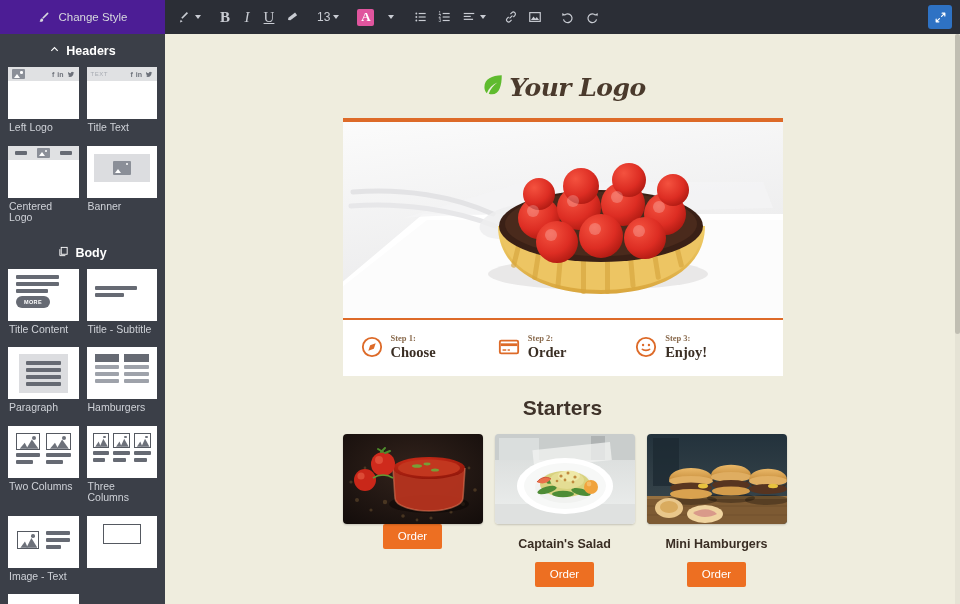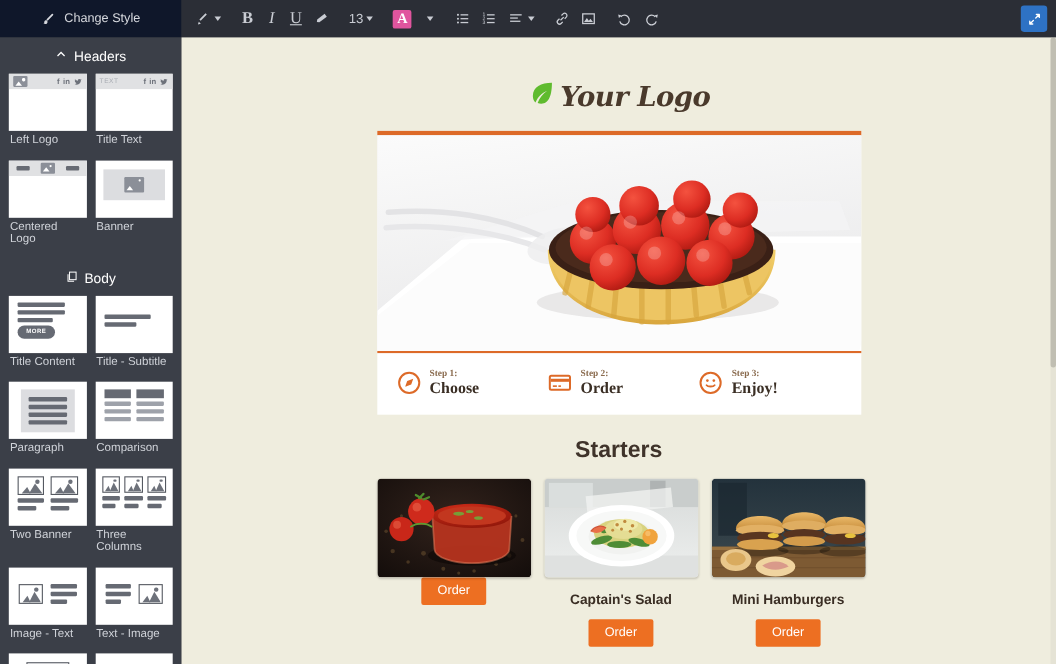--- a/index.html
+++ b/index.html
@@ -12,21 +12,21 @@
   #app { position: relative; width: 960px; height: 604px; display: flex; flex-direction: column; }
 
   
   .topbar {
     height: 34px; flex: 0 0 34px;
     display: flex; align-items: stretch;
     background: #2b2e36;
   }
   .topbar-left {
     width: 165px; flex: 0 0 165px;
-    background: #0f172a;
+    background: #4c1d95;
     display: flex; align-items: center; justify-content: center;
     gap: 8px;
     color: #d7d9de; font-size: 11.5px;
   }
   .brush-icon { display:flex; align-items:center; }
   .topbar-right {
     flex: 1; display: flex; align-items: center;
     padding-left: 8px; gap: 0px;
     background: #2b2e36;
     position: relative;
@@ -61,21 +61,21 @@
 
   
   .sidebar {
     width: 165px; flex: 0 0 165px;
     background: #3b3f48;
     overflow: hidden;
     position: relative;
   }
   .sb-section {
     display: flex; align-items: center; justify-content: center;
-    gap: 6px; color: #fff; font-size: 12.5px; font-weight: 400;
+    gap: 6px; color: #fff; font-size: 12.5px; font-weight: 700;
     padding: 10px 0 9px 0;
   }
   .sb-grid { display: flex; flex-wrap: wrap; padding: 0 4px; }
   .sb-cell { width: 50%; padding: 0 4px 4px 4px; }
   .sb-thumb {
     background: #fff; height: 52px; width: 100%;
     overflow: hidden; position: relative; cursor: pointer;
   }
   .sb-label { color: #cfd2d8; font-size: 10.5px; padding: 3px 1px 8px 1px; line-height: 1.1; }
 
@@ -408,21 +408,21 @@
                 <span class="th-line lt" style="width:100%"></span>
               </div>
               <div style="flex:1; display:flex; flex-direction:column; gap:3px;">
                 <span style="background:#666a73;height:8px;display:block;"></span>
                 <span class="th-line lt" style="width:100%"></span>
                 <span class="th-line lt" style="width:100%"></span>
                 <span class="th-line lt" style="width:100%"></span>
               </div>
             </div>
           </div>
-          <div class="sb-label">Comparison</div>
+          <div class="sb-label">Hamburgers</div>
         </div>
 
         <div class="sb-cell">
           <div class="sb-thumb">
             <div style="padding:7px 8px; display:flex; gap:6px;">
               <div style="flex:1; display:flex; flex-direction:column; gap:3px;">
                 <span class="mini-img" style="height:17px;display:block;">
                     <i></i>
                     <i class="b"></i>
                     <u></u>
@@ -434,21 +434,21 @@
                 <span class="mini-img" style="height:17px;display:block;">
                     <i></i>
                     <i class="b"></i>
                     <u></u>
                   </span>
                 <span class="th-line" style="width:100%"></span>
                 <span class="th-line" style="width:70%"></span>
               </div>
             </div>
           </div>
-          <div class="sb-label">Two Banner</div>
+          <div class="sb-label">Two Columns</div>
         </div>
 
         <div class="sb-cell">
           <div class="sb-thumb">
             <div style="padding:7px 6px; display:flex; gap:4px;">
               <div style="flex:1; display:flex; flex-direction:column; gap:3px;">
                 <span class="mini-img" style="height:15px;display:block;">
                     <i></i>
                     <i class="b"></i>
                     <u></u>
@@ -490,37 +490,20 @@
               <span style="flex:1; display:flex; flex-direction:column; gap:3px;">
                 <span class="th-line" style="width:100%"></span>
                 <span class="th-line" style="width:100%"></span>
                 <span class="th-line" style="width:62%"></span>
               </span>
             </div>
           </div>
           <div class="sb-label">Image - Text</div>
         </div>
 
-        <div class="sb-cell">
-          <div class="sb-thumb">
-            <div style="padding:15px 9px; display:flex; gap:7px; align-items:center;">
-              <span style="flex:1; display:flex; flex-direction:column; gap:3px;">
-                <span class="th-line" style="width:100%"></span>
-                <span class="th-line" style="width:100%"></span>
-                <span class="th-line" style="width:62%"></span>
-              </span>
-              <span class="mini-img" style="width:42%;height:18px;display:block;">
-                  <i></i>
-                  <i class="b"></i>
-                  <u></u>
-                </span>
-            </div>
-          </div>
-          <div class="sb-label">Text - Image</div>
-        </div>
 
         <div class="sb-cell">
           <div class="sb-thumb">
             <div style="padding:8px 16px; display:flex; flex-direction:column; gap:4px; align-items:center;">
               <span class="mini-img" style="width:100%;height:20px;display:block;"></span>
 
             </div>
           </div>
 
         </div>

